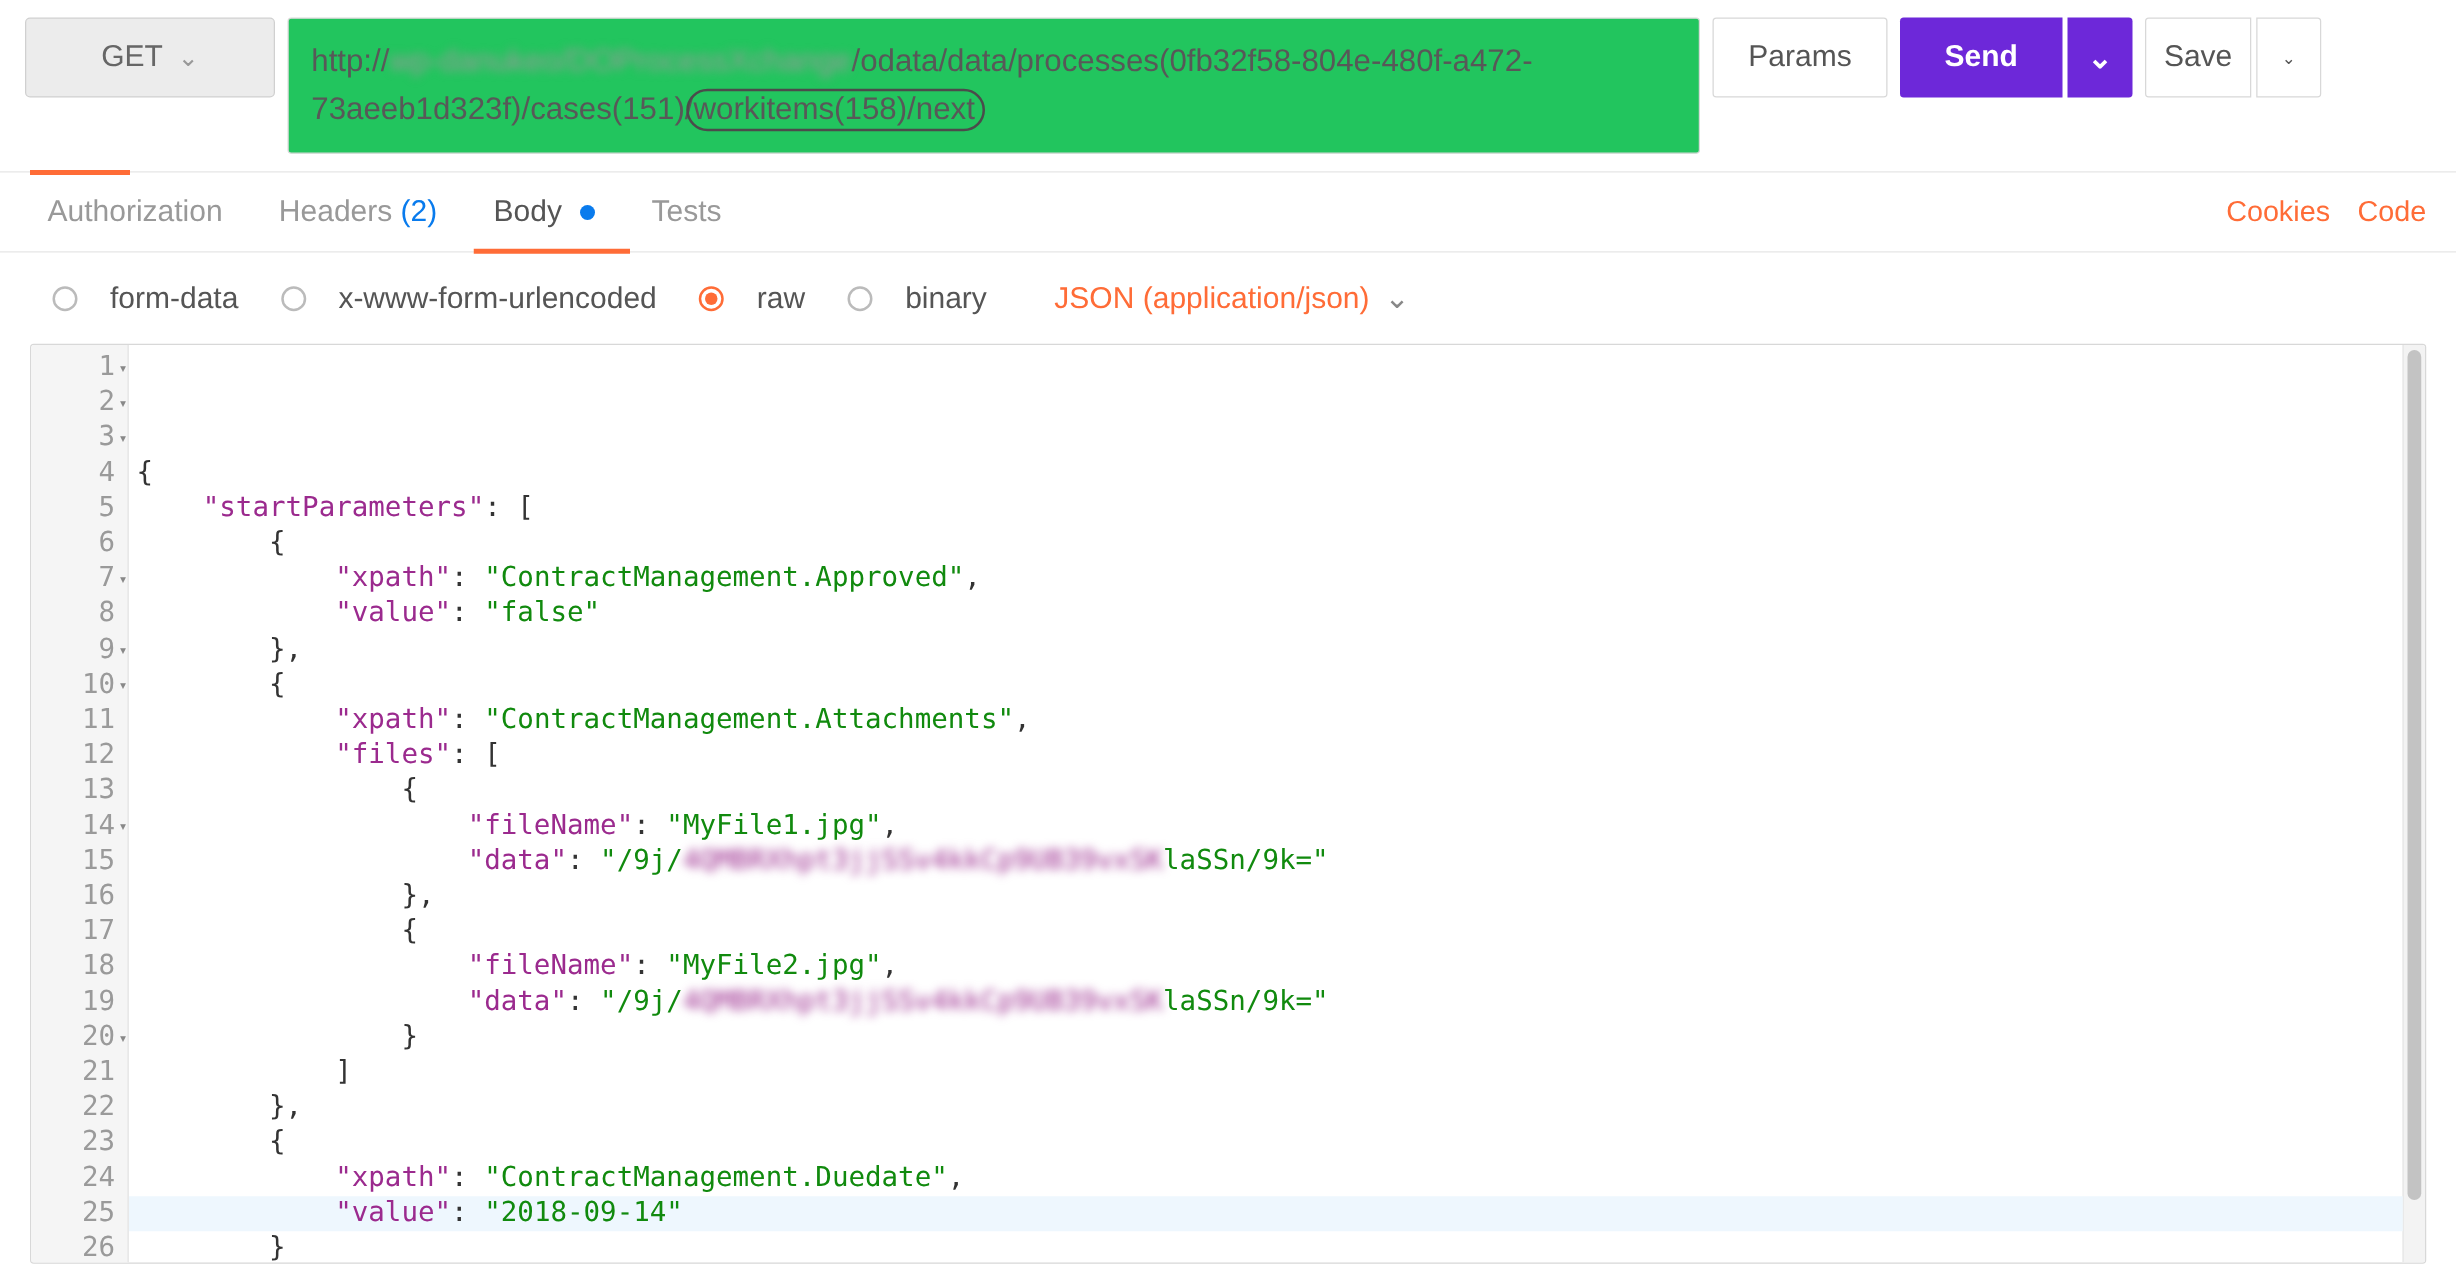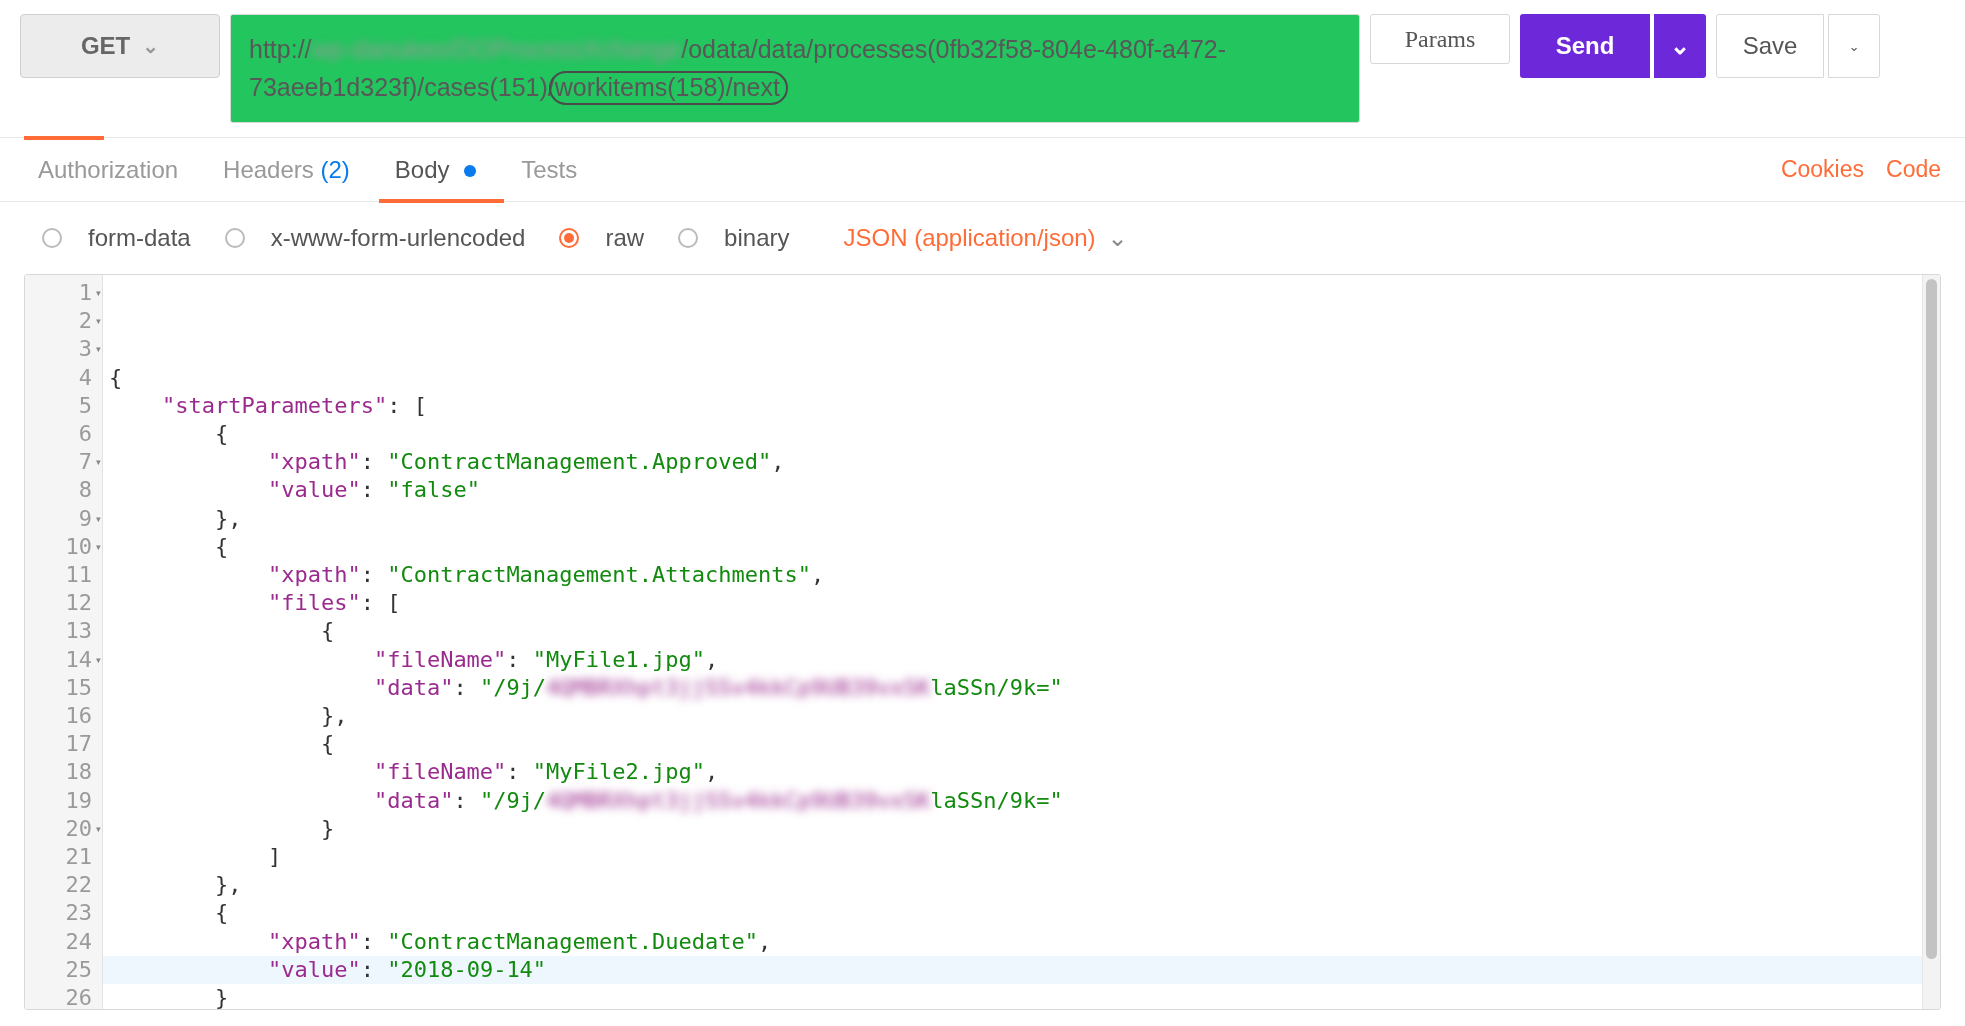--- a/index.html
+++ b/index.html
@@ -1,29 +1,29 @@
 <!DOCTYPE html>
 <html><head>
 <meta charset="utf-8">
 <style>
   * { box-sizing: border-box; margin: 0; padding: 0; }
   html, body { width: 1965px; height: 1026px; font-family: "Helvetica Neue", Helvetica, Arial, sans-serif; background: #fff; color: #555; }
   .topbar { display: flex; align-items: stretch; gap: 10px; padding: 14px 24px 14px 20px; border-bottom: 1px solid #e6e6e6; position: relative; }
-  .method-btn { display: flex; align-items: center; justify-content: center; gap: 12px; background: #ececec; border: 1px solid #d0d0d0; border-radius: 4px; width: 200px; height: 64px; font-size: 24px; font-weight: 700; color: #666; cursor: pointer; }
+  .method-btn { display: flex; align-items: center; justify-content: center; gap: 12px; background: #ececec; border: 1px solid #d0d0d0; border-radius: 4px; width: 200px; height: 64px; font-size: 24px; font-weight: 400; color: #666; cursor: pointer; }
   .method-btn .chev { font-size: 20px; color: #999; }
   .url-field { flex: 0 0 1130px; border: 1px solid #d8d8d8; border-radius: 3px; padding: 16px 18px; font-size: 25px; line-height: 1.5; color: #585858; background: #22c55e; position: relative; z-index: 2; }
   .url-field .blur { filter: blur(4px); color: #999; }
   .url-field .circ { border: 2.5px solid #4b4b4b; border-radius: 24px; padding: 0 6px 2px 4px; margin-left: -6px;}
   .params-btn, .save-btn { background: #fff; border: 1px solid #d8d8d8; border-radius: 3px; display: flex; align-items: center; justify-content: center; font-size: 24px; font-weight: 500; color: #555; cursor: pointer; }
-  .params-btn { width: 140px; height: 50px; font-family: Liberation Serif, serif; }
+  .params-btn { width: 140px; height: 64px; }
   .send-group, .save-group { display: flex; gap: 4px; }
   .send-btn, .send-drop { background: #6d28d9; color: #fff; border: none; display: flex; align-items: center; justify-content: center; font-size: 24px; font-weight: 700; cursor: pointer; }
   .send-btn { width: 130px; height: 64px; border-radius: 3px 0 0 3px; }
   .send-drop { width: 52px; height: 64px; border-radius: 0 3px 3px 0; }
-  .save-btn { width: 108px; height: 64px; border-radius: 3px 0 0 3px; }
+  .save-btn { width: 85px; height: 64px; border-radius: 3px 0 0 3px; }
   .save-drop { width: 52px; height: 64px; border: 1px solid #d8d8d8; border-radius: 0 3px 3px 0; display: flex; align-items: center; justify-content: center; cursor: pointer; background:#fff; color:#555; }
   .orange-line { position:absolute; left:24px; bottom:-3px; width:80px; height:4px; background:#ff6c37; }
 
   .tabs-row { display: flex; align-items: center; padding: 0 24px; height: 64px; border-bottom: 1px solid #e6e6e6; position: relative; }
   .tabs-left { display: flex; gap: 33px; padding-left: 8px; }
   .tab { font-size: 24px; color: #999; cursor: pointer; padding: 18px 6px; position: relative; }
   .tab .count { color: #097bed; }
   .tab.active { color: #555; }
   .tab.active::after { content:""; position:absolute; left:-10px; right:-22px; bottom:-1px; height:4px; background:#ff6c37; }
   .tab .dot { display:inline-block; width:12px; height:12px; border-radius:50%; background:#097bed; vertical-align:middle; margin-left:8px; }

